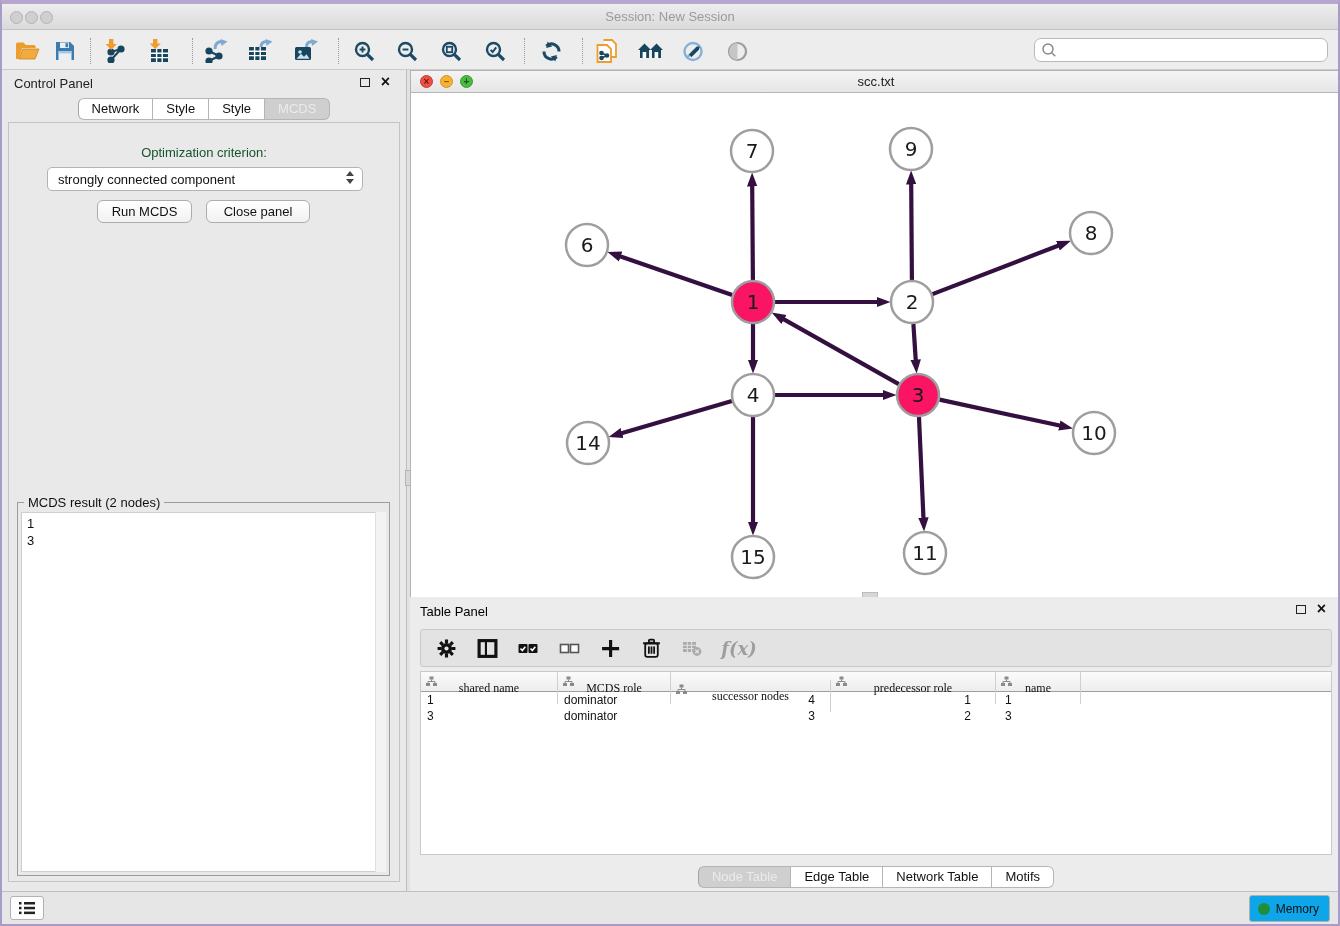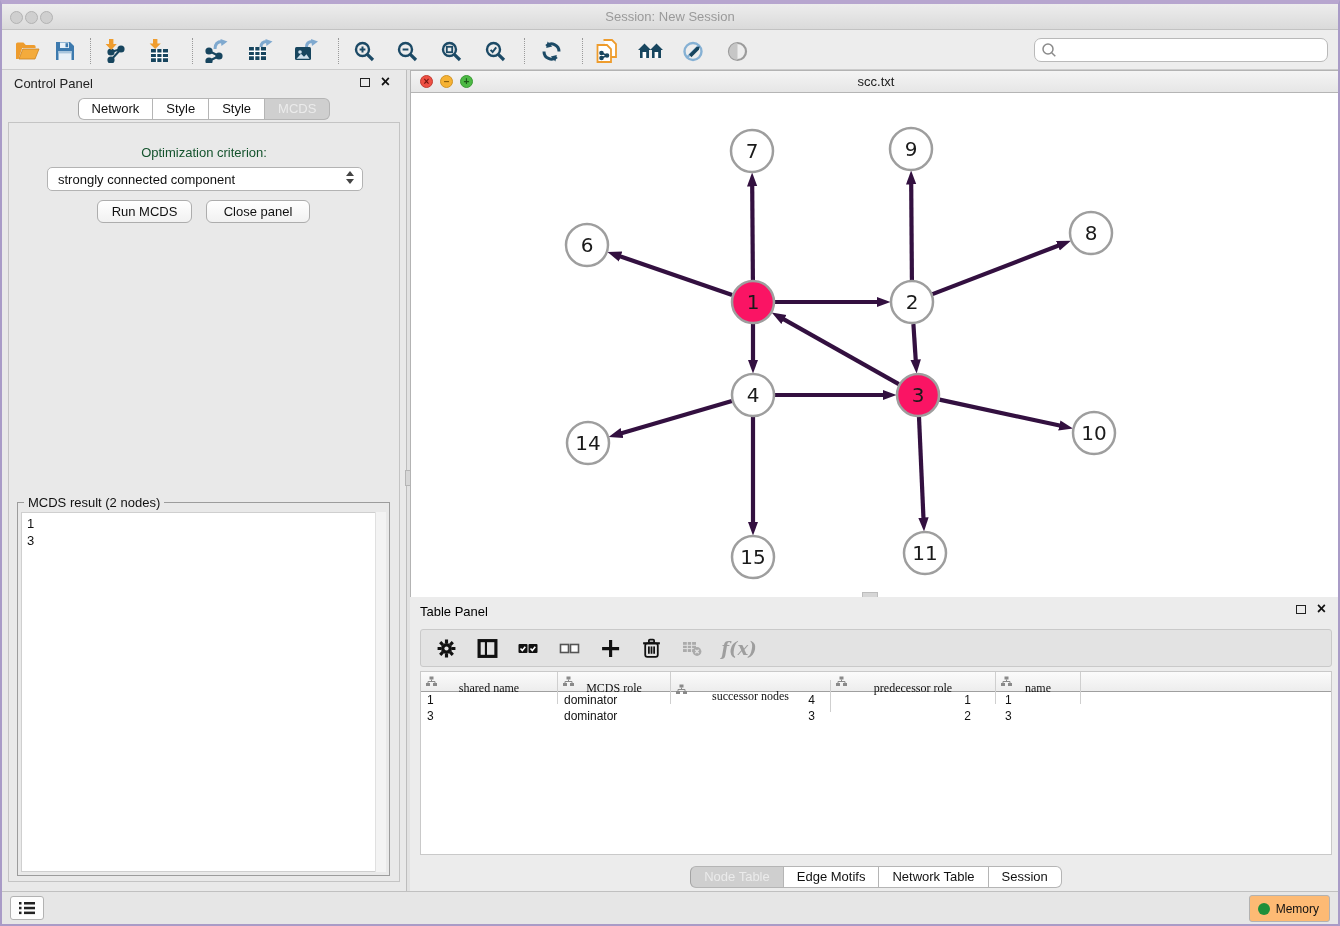--- a/index.html
+++ b/index.html
@@ -113,21 +113,21 @@
   .tp-tabs { bottom:9px; top:auto; }
   .tab-panel-float { right:36px; }  .tab-panel-close { right:16px; }
   .cp-float { right:36px; } .cp-close { right:16px; }
 
   
   .statusbar { position:absolute; left:0; bottom:0; width:100%; height:33px;
                background:#e6e6e6; border-top:1px solid #c0c0c0; }
   .list-btn { position:absolute; left:8px; top:4px; width:34px; height:24px; background:#fdfdfd;
               border:1px solid #b2b2b2; border-radius:3px; display:flex; align-items:center; justify-content:center; }
   .memory-btn { position:absolute; right:8px; top:3px; height:27px; padding:0 10px 0 8px;
-                background:#fdba74; border:1px solid #b2b2b2; border-radius:3px;
+                background:#0ea5e9; border:1px solid #b2b2b2; border-radius:3px;
                 display:flex; align-items:center; gap:6px; font-size:12px; color:#111; }
   .memory-dot { width:12px; height:12px; border-radius:50%; background:#1f8f3a; }
 </style>
 </head>
 <body>
 
 <div class="window">
 
   <div class="titlebar">
     <span class="tl-dot" style="left:8px"></span>
@@ -571,23 +571,23 @@
             <div class="td c0" style="width: 137px;">3</div>
             <div class="td c1" style="width: 113px;">dominator</div>
             <div class="td c2" style="width: 160px;">3</div>
             <div class="td c3" style="width: 165px;">2</div>
             <div class="td c4" style="width: 85px;">3</div>
           </div>
         </div>
     </div>
     <div class="seg-tabs tp-tabs" id="tp-tabs">
         <span class="seg selected">Node Table</span>
-        <span class="seg">Edge Motifs</span>
+        <span class="seg">Edge Table</span>
         <span class="seg">Network Table</span>
-        <span class="seg">Session</span>
+        <span class="seg">Motifs</span>
       </div>
   </div>
 
   <div class="statusbar">
     <button class="list-btn">
       <svg width="16" height="14" viewBox="0 0 16 14">
           <g fill="#222">
             <rect y="1" width="2.5" height="2.5"></rect>
             <rect x="5" y="1" width="11" height="2.5"></rect>
             <rect y="5.8" width="2.5" height="2.5"></rect>

